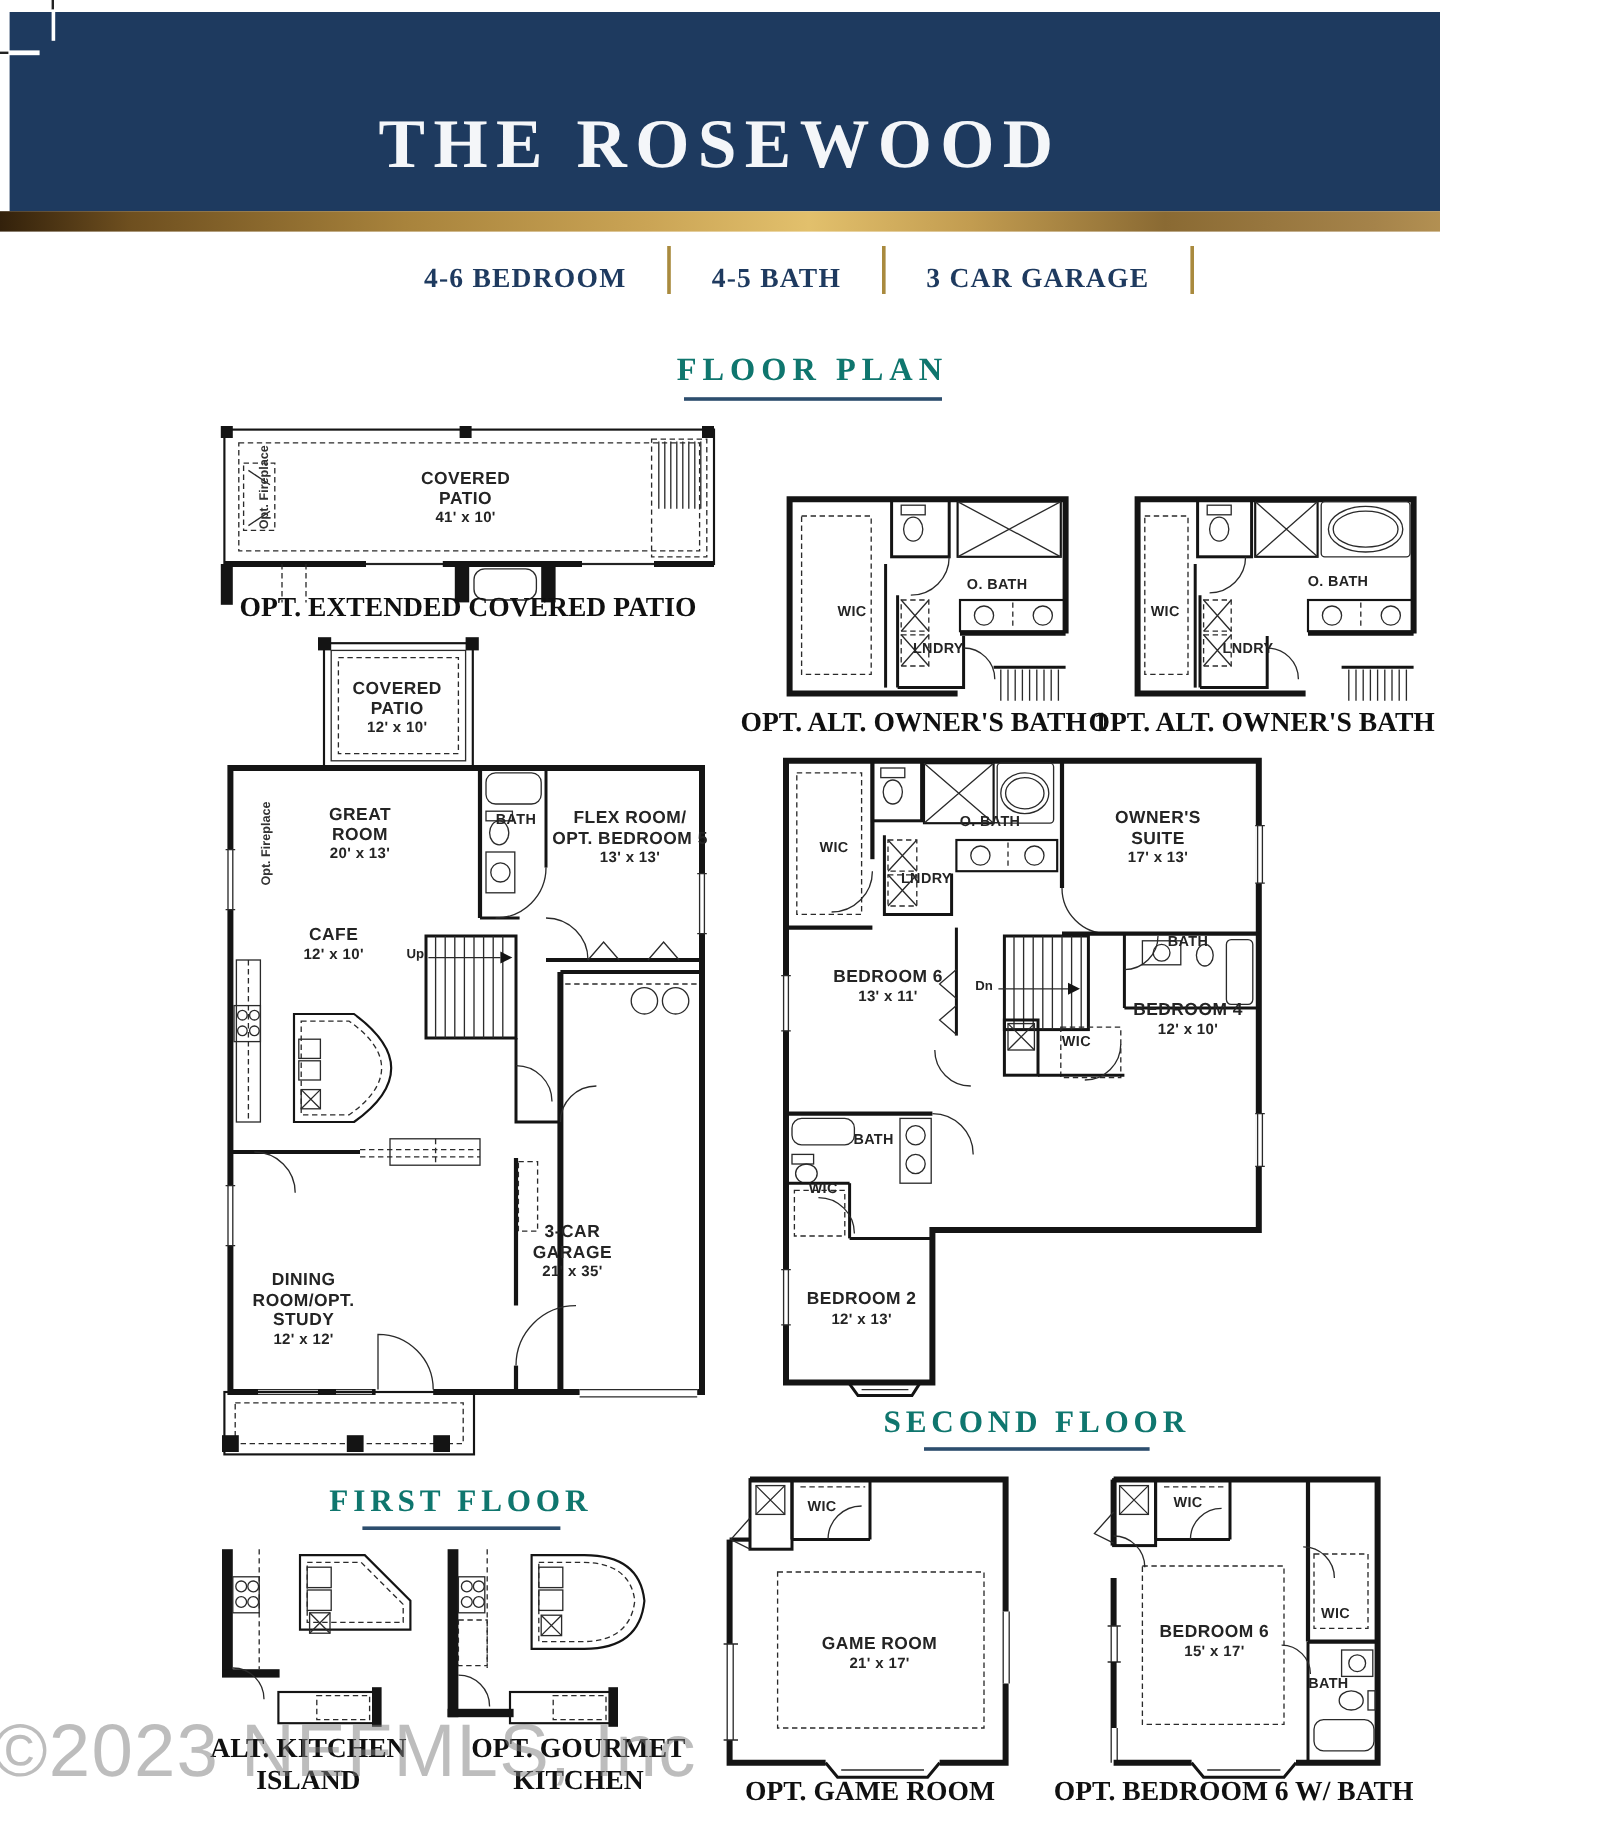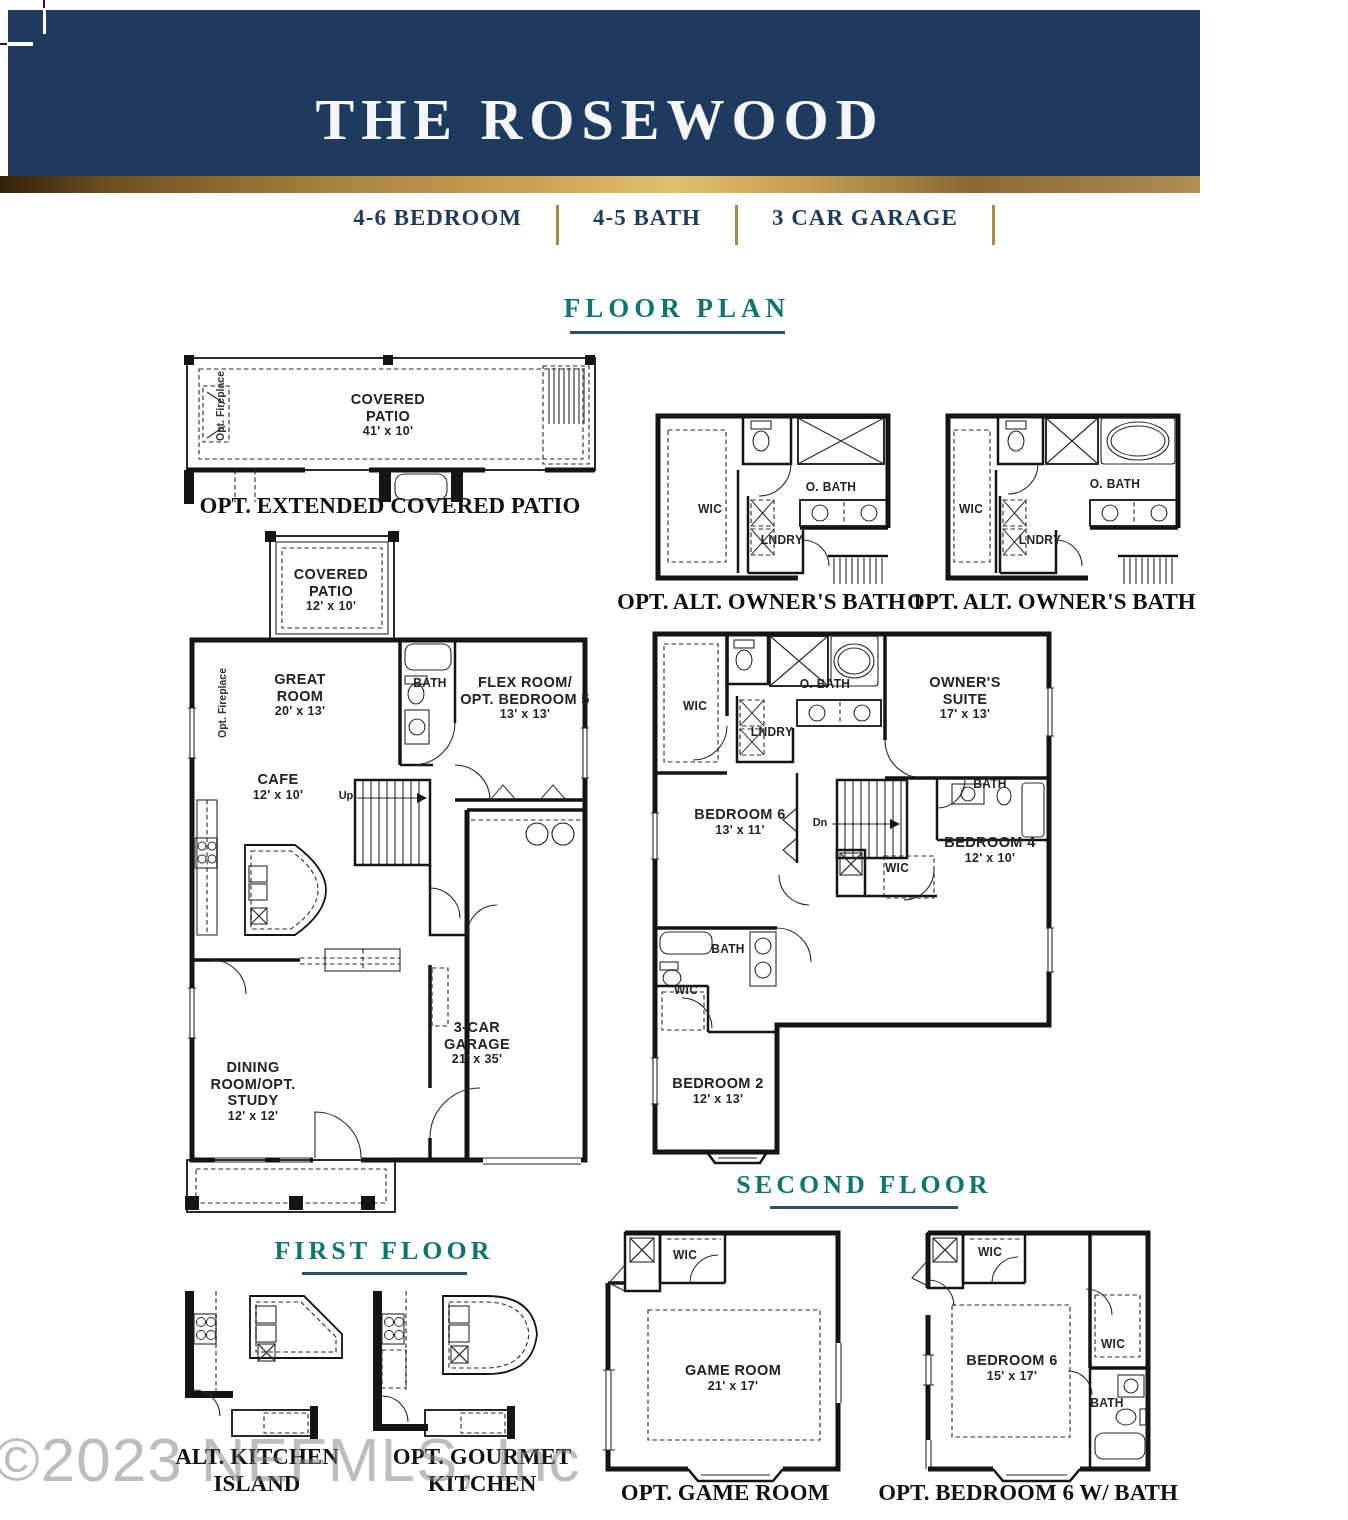--- a/index.html
+++ b/index.html
@@ -6,21 +6,21 @@
   #page{position:relative;width:1200px;height:1520px;background:#fff;overflow:hidden;
         font-family:"Liberation Sans",sans-serif;color:#222;}
   
   #navband{position:absolute;left:8px;top:10px;width:1332px;height:166px;background:#1e3a5f;}
   #title{position:absolute;left:0;top:86px;width:100%;text-align:center;
          font-family:"Liberation Serif",serif;font-weight:700;font-size:58px;
          letter-spacing:7px;color:#f4f6f9;}
   #goldbar{position:absolute;left:0;top:176px;width:1348px;height:17px;
     background:linear-gradient(90deg,#33210b 0%,#6e4f1f 8%,#a8833c 25%,#caa455 40%,#e2c06c 50%,#c29c50 60%,#8a6a33 72%,#a5834a 85%,#c3a05c 94%,#3a2810 100%);}
   #specs{position:absolute;left:0;top:205px;width:1348px;display:flex;justify-content:center;
-         align-items:flex-start;gap:34px;}
+         align-items:flex-end;gap:34px;}
   .spec{font-family:"Liberation Serif",serif;font-weight:700;font-size:23px;
         letter-spacing:1px;color:#1e3a5f;}
   .specsep{width:3px;height:40px;background:#a98a3e;}
   
   .heading{position:absolute;transform:translateX(-50%);font-family:"Liberation Serif",serif;
            font-weight:700;color:#0f766e;white-space:nowrap;}
   .hrule{position:absolute;background:#2d4e6e;height:3px;}
   
   .caption{position:absolute;transform:translateX(-50%);text-align:center;
            font-family:"Liberation Serif",serif;font-weight:600;font-size:23px;

